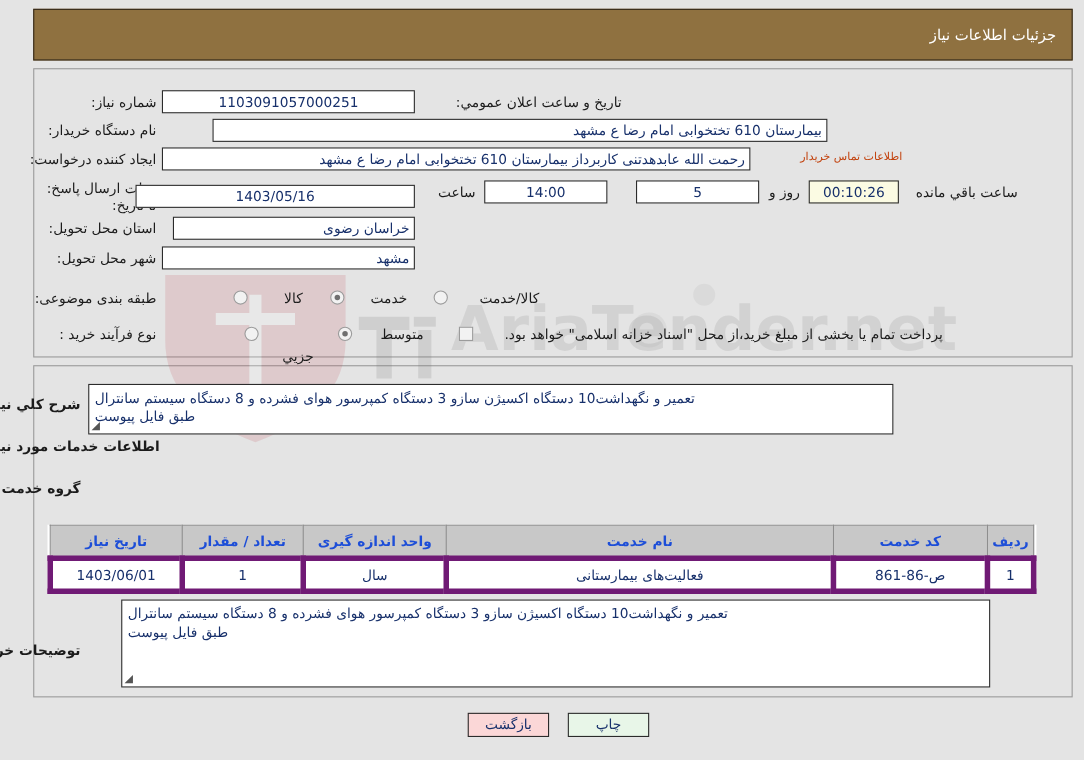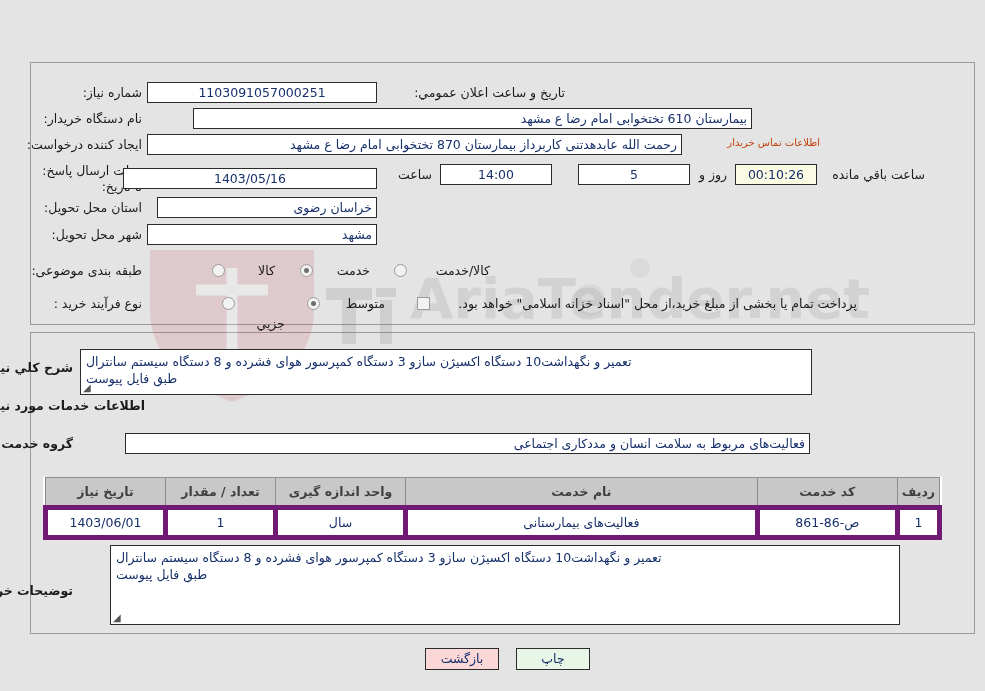--- a/index.html
+++ b/index.html
@@ -143,21 +143,21 @@
     left: 43px; top: 477px;
     width: 899px;
     border-collapse: collapse;
     font-size: 12.5px;
     z-index: 6;
     background: #fff;
   }
   #svc-table th {
     background: #c8c8c8;
     border: 1px solid #8e8e8e;
-    color: #404040;
+    color: #1d4ed8;
     font-weight: bold;
     padding: 6px 4px;
     height: 27px;
     text-align: center;
     white-space: nowrap;
   }
   #svc-table td {
     background: #ffffff;
     border: 5px solid #701a75;
     color: #17306b;
@@ -200,33 +200,36 @@
       <path d="M380 300 h12 v44 h-12 z"></path>
       <path d="M376 288 h20 v9 h-20 z"></path>
     </g>
     <text x="640" y="318" font-family="DejaVu Sans, sans-serif" font-size="56" font-weight="bold" fill="#8e8e8e" opacity="0.20" text-anchor="middle" direction="ltr">AriaTender.net</text>
     <g opacity="0.13" fill="#9a9a9a">
       <circle cx="590" cy="300" r="16"></circle>
       <circle cx="640" cy="268" r="10"></circle>
     </g>
   </svg>
 
+  <div class="titlebar">
+    <span>جزئیات اطلاعات نیاز</span>
+  </div>
 
   <div class="panel" id="panel-top"></div>
 
   <div class="lbl" style="right:843px; top:85px;">شماره نیاز:</div>
   <div class="fld" style="right:608px; top:82px; width:230px;">1103091057000251</div>
 
   <div class="lbl" style="right:420px; top:85px;">تاریخ و ساعت اعلان عمومي:</div>
 
   <div class="lbl" style="right:843px; top:111px;">نام دستگاه خریدار:</div>
   <div class="fld rt" style="right:233px; top:108px; width:559px;">بیمارستان 610 تختخوابی امام رضا ع  مشهد</div>
 
   <div class="lbl" style="right:843px; top:137px;">ایجاد کننده درخواست:</div>
-  <div class="fld rt" style="right:303px; top:134px; width:535px;">رحمت الله عابدهدتنی کاربرداز بیمارستان 870 تختخوابی امام رضا ع  مشهد</div>
+  <div class="fld rt" style="right:303px; top:134px; width:535px;">رحمت الله عابدهدتنی کاربرداز بیمارستان 610 تختخوابی امام رضا ع  مشهد</div>
   <a class="lnk" style="right:165px; top:137px;">اطلاعات تماس خریدار</a>
 
   <div class="lbl" style="right:843px; top:163px; width:110px; text-align:right; white-space:normal; line-height:16px;">مهلت ارسال پاسخ: تا تاریخ:</div>
   <div class="fld" style="right:608px; top:168px; width:254px;">1403/05/16</div>
   <div class="lbl" style="right:553px; top:167px;">ساعت</div>
   <div class="fld" style="right:433px; top:164px; width:112px;">14:00</div>
   <div class="fld" style="right:295px; top:164px; width:112px;">5</div>
   <div class="lbl" style="right:258px; top:167px;">روز و</div>
   <div class="fld warn" style="right:168px; top:164px; width:82px;">00:10:26</div>
   <div class="lbl" style="right:60px; top:167px;">ساعت باقي مانده</div>
@@ -257,21 +260,20 @@
 
   <div class="lbl lbl-b" style="right:912px; top:360px;">شرح کلي نیاز:</div>
   <div class="ta" style="right:173px; top:349px; width:732px; height:46px;">
     <span id="gen-desc-text">تعمیر و نگهداشت10 دستگاه اکسیژن سازو 3 دستگاه کمپرسور هوای فشرده و 8 دستگاه سیستم سانترال<br>طبق فایل پیوست</span>
     <span class="grip">◢</span>
   </div>
 
   <div class="lbl lbl-b" style="right:840px; top:398px;">اطلاعات خدمات مورد نیاز</div>
 
   <div class="lbl lbl-b" style="right:912px; top:436px;">گروه خدمت:</div>
-  <div class="fld rt" style="right:175px; top:433px; width:685px;">فعالیت‌های مربوط به سلامت انسان و مددکاری اجتماعی</div>
 
   <table id="svc-table">
     <thead>
       <tr>
         <th style="width:40px;">ردیف</th>
         <th style="width:140px;">کد خدمت</th>
         <th>نام خدمت</th>
         <th style="width:130px;">واحد اندازه گیری</th>
         <th style="width:110px;">تعداد / مقدار</th>
         <th style="width:120px;">تاریخ نیاز</th>

